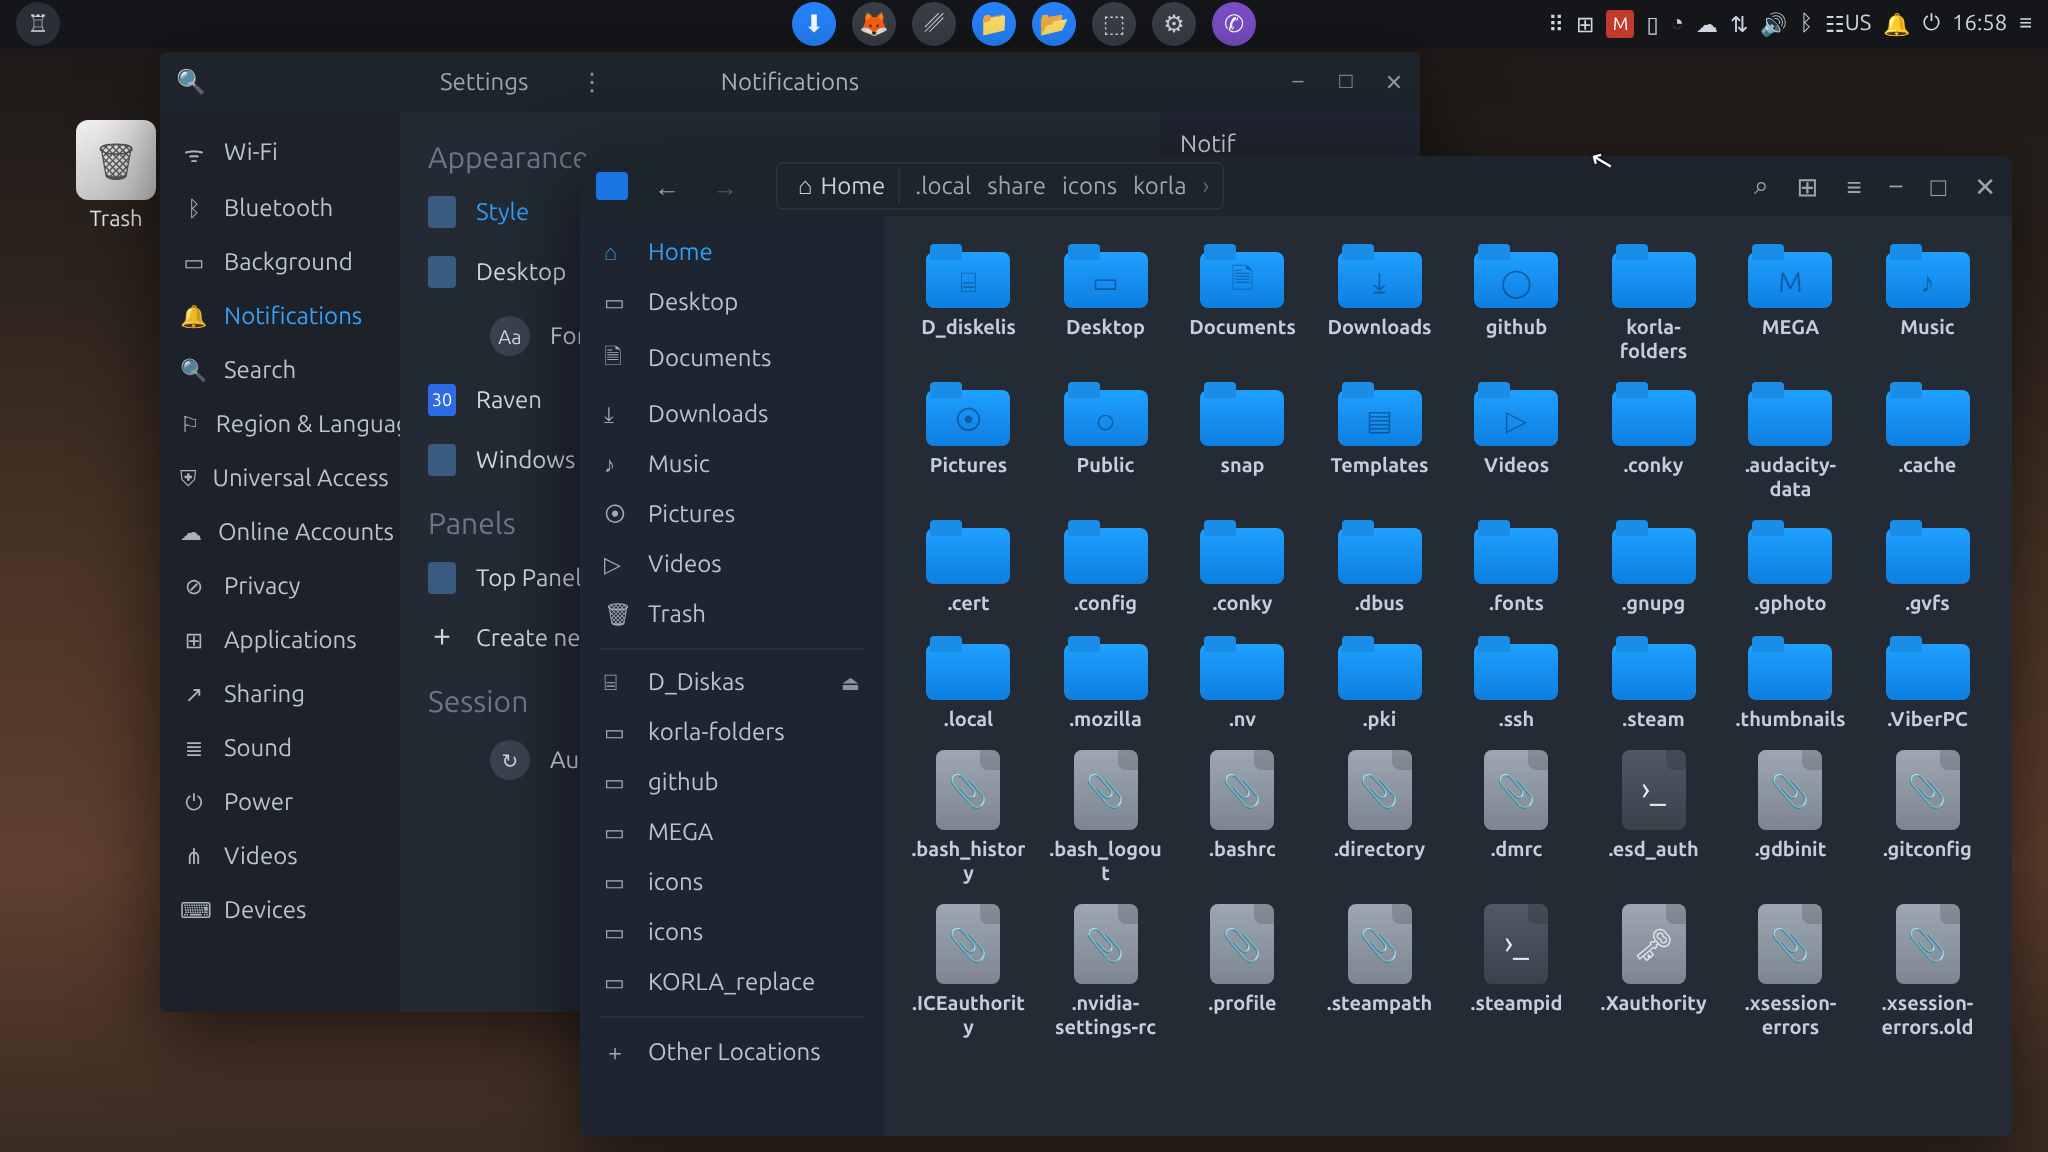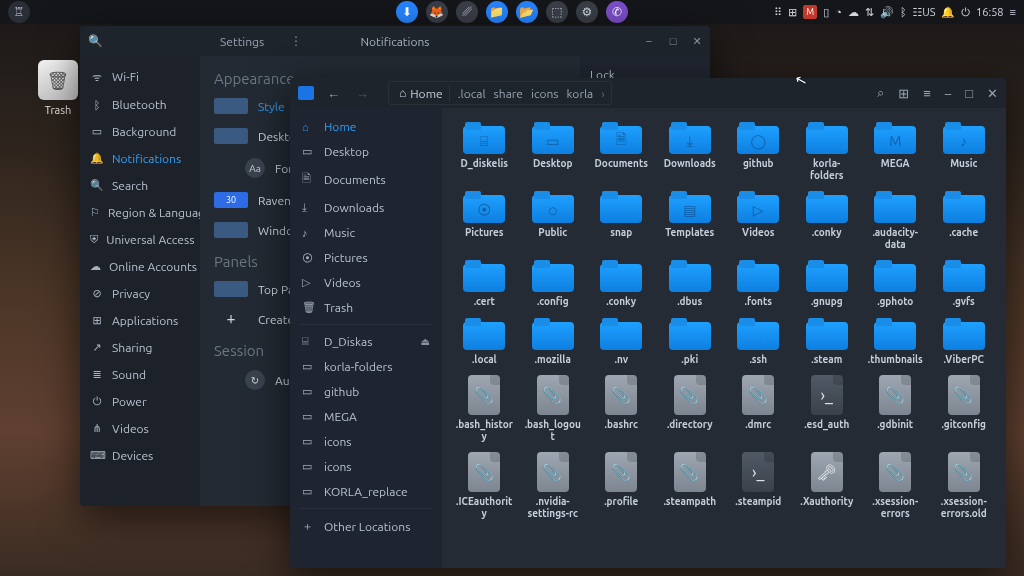--- a/index.html
+++ b/index.html
@@ -37,21 +37,21 @@
 .settings .titlebar .title { position:absolute; left:50%; transform:translateX(-50%); color:#a7b0bd;}
 .settings .body { flex:1; display:flex; }
 .snav { width:120px; background:#1d222a; padding:6px 0; overflow:hidden;}
 .snav .item { display:flex; align-items:center; gap:8px; padding:7px 10px; color:#b9c2cf; font-size:12px; cursor:pointer; white-space:nowrap;}
 .snav .item.active { color:#37a0f4; }
 .snav .item .ic { width:14px; text-align:center; font-size:11px; opacity:.9; }
 .scontent { flex:1; background:#232a33; padding:6px 0 6px 0; overflow:hidden;}
 .scontent .group-label { padding:8px 14px 4px; color:#6c7684; font-size:15px;}
 .scontent .row { display:flex; align-items:center; gap:10px; padding:7px 14px; cursor:pointer; color:#cfd6e1;}
 .scontent .row.active { color:#2f9df4; }
-.scontent .row .thumb { width:34px; height:16px; border-radius:2px; background:#3a5a82; }
+.scontent .row .thumb { width:14px; height:16px; border-radius:2px; background:#3a5a82; }
 .scontent .row .thumb.add { background:none; font-size:16px; text-align:center; line-height:14px; }
 .scontent .row .thumb.dot { width:20px; height:20px; border-radius:50%; background:#3a424d; display:flex; align-items:center; justify-content:center; font-size:10px;margin-left:31px;}
 .scontent .row .thumb.cal { background:#2e6ce6; color:#fff; font-size:9px; display:flex;align-items:center;justify-content:center; }
 .notif-panel { width:130px; background:#1f2530; padding:6px 0;}
 .notif-panel .hdr { color:#c6cedb; padding:4px 10px 8px;}
 .notif-panel .opt { color:#b9c2cf; padding:6px 10px;}
 
 
 .files { left:290px; top:78px; width:716px; height:490px; }
 .files .titlebar { background:#1e242c; }
@@ -230,20 +230,21 @@
           <span class="thumb add">+</span>
           <span>Create new panel</span>
         </div>
         <div class="group-label">Session</div>
         <div class="row">
           <span class="thumb dot">↻</span>
           <span>Autostart</span>
         </div>
       </div>
     <div class="notif-panel">
+      <div class="hdr">Notif</div>
       <div class="opt">Lock</div>
     </div>
   </div>
 </div>
 
 <div class="window files">
   <div class="titlebar">
     <div class="tb-left">
       <div class="tb-square"></div>
       <span class="tb-arrow">←</span>

